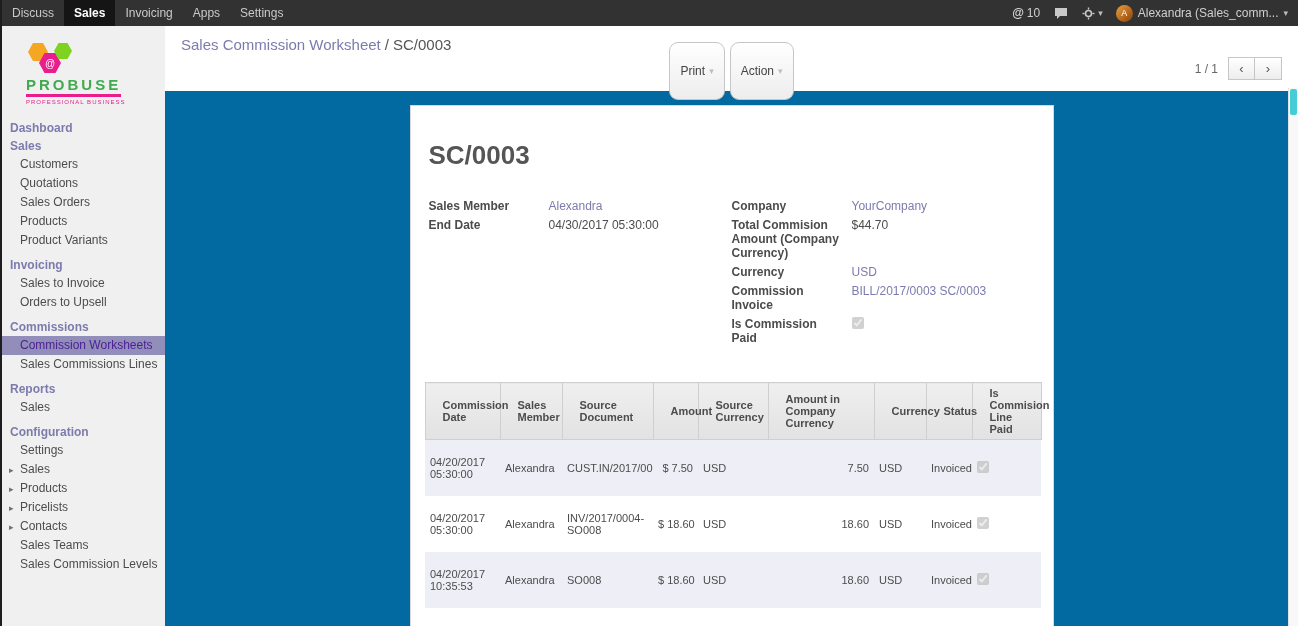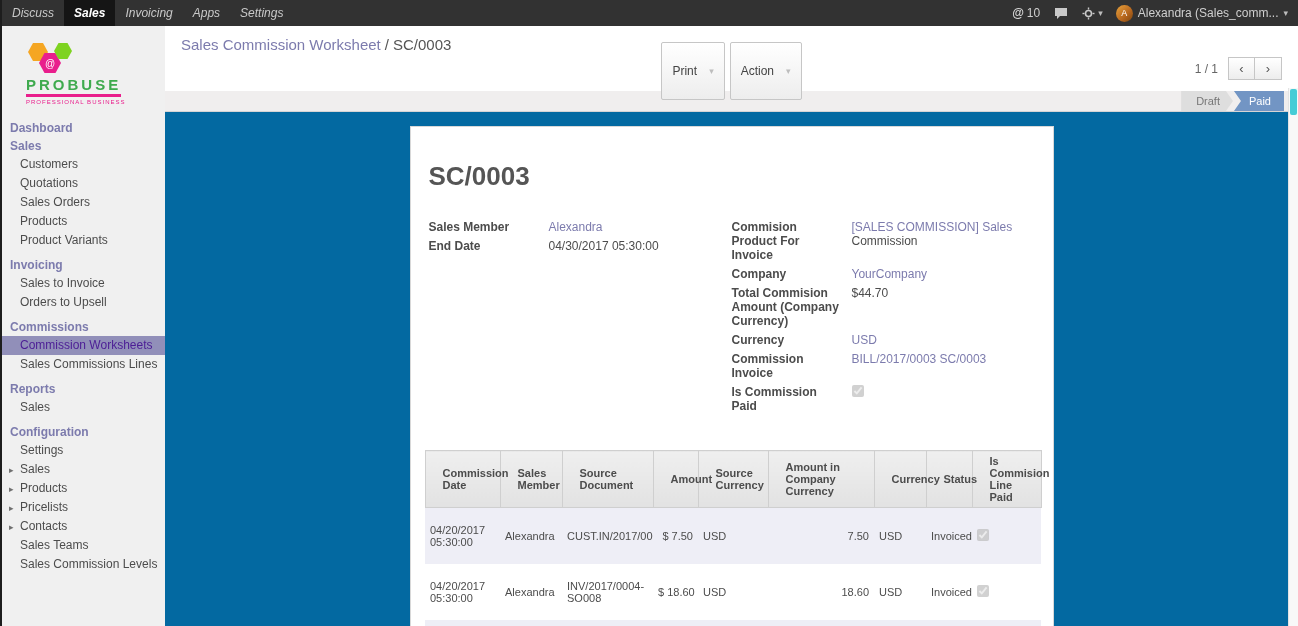--- a/index.html
+++ b/index.html
@@ -4,21 +4,21 @@
 <style>
   * { margin:0; padding:0; box-sizing:border-box; }
   html,body { width:1298px; height:626px; overflow:hidden; background:#f0eeee;
               font-family:"Liberation Sans", sans-serif; }
   .app { display:flex; flex-direction:column; height:100%; border-left:2px solid #1d1d1d; }
 
   
   .topbar { flex:0 0 26px; height:26px; background:#323232; display:flex;
             justify-content:space-between; color:#cfcfcf; font-size:12px; }
   .topbar-menus { display:flex; }
-  .menu-item { display:flex; align-items:center; padding:0 10px; color:#c9c9c9; cursor:pointer;font-style:italic; }
+  .menu-item { display:flex; align-items:center; padding:0 10px; color:#c9c9c9; cursor:pointer; }
   .menu-item.active { background:#151515; color:#fff; font-weight:bold; }
   .topbar-right { display:flex; align-items:center; padding-right:4px; }
   .systray-item { display:flex; align-items:center; gap:3px; padding:0 7px; height:26px; cursor:pointer; }
   .at-badge { font-weight:bold; color:#d6d6d6; }
   .bubble-svg, .gear-svg { display:block; }
   .user-menu { display:flex; align-items:center; gap:5px; padding:0 6px; cursor:pointer; }
   .avatar { width:17px; height:17px; border-radius:50%; flex:0 0 17px;
             background:linear-gradient(135deg,#e8a33d 0%,#b5651d 60%,#7a4510 100%);
             display:flex; align-items:center; justify-content:center; color:#fff; font-size:9px; }
   .caret { font-size:9px; color:#bdbdbd; }
@@ -44,22 +44,22 @@
   .side-item.active { background:#918fb9; color:#4c1d95; }
   .submenu-caret { position:absolute; left:7px; top:3px; font-size:9px; color:#6f6f6f; }
 
   
   .control-panel { background:#fff; padding:10px 16px 6px; flex:0 0 auto; }
   .breadcrumb { font-size:15px; color:#555; }
   .breadcrumb-link { color:#7c7bad; text-decoration:none; cursor:pointer; }
   .breadcrumb-sep { margin:0 4px; color:#555; }
   .cp-row { position:relative; height:28px; margin-top:4px; display:flex; align-items:center; }
   .cp-buttons { margin:0 auto; display:flex; gap:5px; }
-  .btn { font-size:12px; color:#444; padding:21px 10px; border:1px solid #c6c6c6; border-radius:2px;
-         background:linear-gradient(#ffffff,#ededed); display:inline-flex; align-items:center; gap:12px; cursor:pointer; }
+  .btn { font-size:12px; color:#444; padding:21px 10px; border:1px solid #c6c6c6; border-radius:9px;
+         background:linear-gradient(#ffffff,#ededed); display:inline-flex; align-items:center; gap:4px; cursor:pointer; }
   .pager { position:absolute; right:0; top:0; display:flex; align-items:center; gap:10px; font-size:12px; color:#666; }
   .pager-btns { display:flex; }
   .pager-btn { width:27px; height:23px; border:1px solid #c6c6c6; background:linear-gradient(#ffffff,#ededed);
                display:flex; align-items:center; justify-content:center; color:#555; font-size:13px; cursor:pointer; }
   .pager-btn + .pager-btn { border-left:none; }
 
   
   .statusbar-row { flex:0 0 21px; background:#f0eeee; border-bottom:1px solid #d6d4d4;
                    display:flex; justify-content:flex-end; align-items:stretch; padding-right:14px; }
   .status { font-size:11px; display:flex; align-items:center; padding:0 13px 0 15px; color:#767676;
@@ -216,46 +216,38 @@
                   <span>‹</span>
                 </button>
               <button class="pager-btn">
                   <span>›</span>
                 </button>
             </span>
           </div>
         </div>
       </div>
 
-      <div class="statusbar-row">
-        <span class="status">Draft</span>
-        <span class="status last active">Paid</span>
-      </div>
 
       <div class="body-area">
         <div class="sheet">
           <h1 class="sheet-title">SC/0003</h1>
 
           <div class="field-groups">
             <div class="group">
               <div class="field-row">
                 <span class="field-label">Sales Member</span>
                 <span class="field-value"><a class="link">Alexandra</a></span>
               </div>
               <div class="field-row">
                 <span class="field-label">End Date</span>
                 <span class="field-value">04/30/2017 05:30:00</span>
               </div>
             </div>
 
             <div class="group">
-              <div class="field-row">
-                <span class="field-label">Commision Product For Invoice</span>
-                <span class="field-value"><a class="link">[SALES COMMISSION] Sales</a> <span>Commission</span></span>
-              </div>
               <div class="field-row">
                 <span class="field-label">Company</span>
                 <span class="field-value"><a class="link">YourCompany</a></span>
               </div>
               <div class="field-row">
                 <span class="field-label">Total Commision Amount (Company Currency)</span>
                 <span class="field-value">$44.70</span>
               </div>
               <div class="field-row">
                 <span class="field-label">Currency</span>

